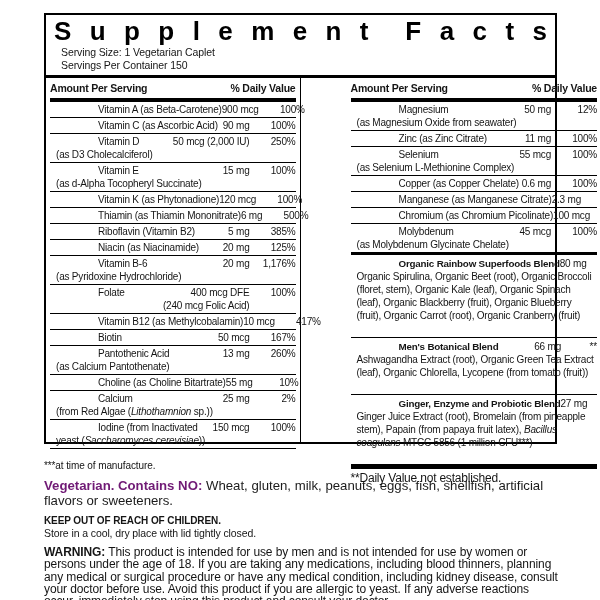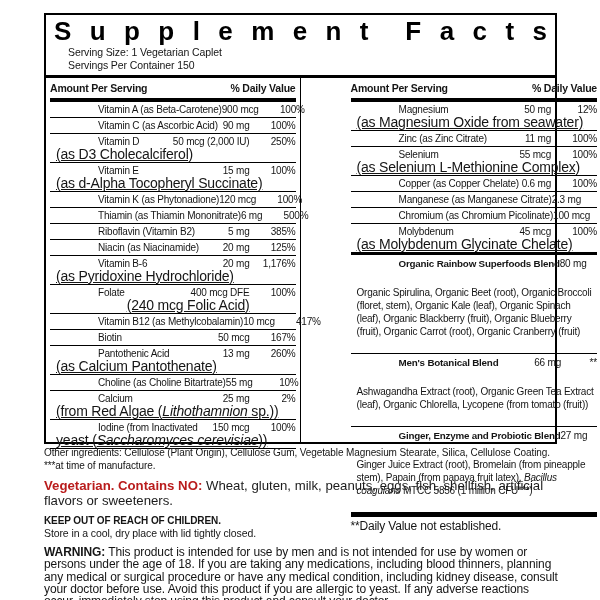--- a/index.html
+++ b/index.html
@@ -4,44 +4,44 @@
 <style>
   html,body{margin:0;padding:0;background:#fff;}
   .page{position:relative;width:600px;height:600px;background:#ffffff;
         font-family:"Liberation Sans",sans-serif;color:#151515;overflow:hidden;}
 
   
   .facts-box{position:absolute;left:44px;top:13px;width:513px;height:431px;
              border:2px solid #000;box-sizing:border-box;display:flex;flex-direction:column;}
   .title{display:flex;justify-content:space-between;align-items:baseline;
          padding:2px 8px 1px;font-weight:bold;font-size:26px;line-height:28px;color:#000;}
-  .serv{font-size:10.5px;line-height:13px;padding:0 22px;letter-spacing:-0.1px;}
+  .serv{font-size:10.5px;line-height:13px;padding:0 15px;letter-spacing:-0.1px;}
   .bar3{height:3px;background:#000;flex:none;}
   .bar3.mt{margin-top:3px;}
   .bar4{height:4px;background:#000;flex:none;}
   .bar5{height:5px;background:#000;flex:none;}
   .cols{display:flex;flex:1;min-height:0;gap:46px;}
   .col{width:50%;box-sizing:border-box;padding:0 4px;display:flex;flex-direction:column;}
   .col.left{border-right:1.5px solid #000;}
   .colhead{display:flex;justify-content:space-between;font-weight:bold;
            font-size:10.5px;line-height:13px;padding:4px 0 3px;letter-spacing:-0.2px;}
   .row{border-bottom:1px solid #000;padding:1px 0 1px;}
   #right-rows .row:last-child{border-bottom:none;}
   .row-line{display:flex;align-items:baseline;}
   .r-name{flex:1 1 auto;font-size:10px;line-height:13px;letter-spacing:-0.2px;white-space:nowrap;margin-left:48px;}
   .r-amt{flex:none;font-size:10px;line-height:13px;white-space:nowrap;margin-right:6px;letter-spacing:-0.2px;}
   .r-dv{flex:none;width:40px;text-align:right;font-size:10px;line-height:13px;letter-spacing:-0.2px;}
-  .r-sub{font-size:14px;line-height:13px;padding-left:6px;letter-spacing:-0.2px;text-decoration:underline;}
+  .r-sub{font-size:10px;line-height:13px;padding-left:6px;letter-spacing:-0.2px;}
   .r-sub.right{text-align:right;padding-left:0;padding-right:46px;}
   .blend{border-bottom:1px solid #000;padding:2px 0 15px;}
   #blends .blend:last-child{border-bottom:none;}
   .blend .r-name{font-weight:bold;font-size:9.8px;}
   .blend .r-amt{font-weight:normal;}
   .blend .r-dv{width:30px;}
-  .blend-desc{font-size:10px;line-height:13px;padding-left:6px;letter-spacing:-0.2px;margin-top:16px;}
+  .blend-desc{font-size:10px;line-height:13px;padding-left:6px;letter-spacing:-0.2px;}
   .footnote{font-size:12px;line-height:13px;padding:3px 0 2px;letter-spacing:-0.2px;}
   .it{font-style:italic;}
 
   
   .footer{position:absolute;left:44px;top:447px;width:516px;}
   .other{font-size:10px;line-height:12.5px;margin:0;letter-spacing:-0.1px;}
   .veg{font-size:13.2px;line-height:14.5px;margin:7px 0 0;color:#1b1b1b;}
   .veg .green{font-weight:bold;}
   .keep{font-size:10px;font-weight:bold;margin:7px 0 0;letter-spacing:-0.1px;}
   .store{font-size:10.5px;margin:1px 0 4px;letter-spacing:-0.1px;}
@@ -294,25 +294,25 @@
             </div>
           </div>
         <div class="bar5"></div>
         <div class="footnote">**Daily Value not established.</div>
       </div>
     </div>
   </div>
 
   <div class="footer">
     <p class="other">
-      <span>Other ingredients: Cellulose (Plant Origin), Cellulose Gum, Vegetable Magnesium Stearate, Silica, Cellulose Coating.</span><br>
+      <br>
       <span>***at time of manufacture.</span>
     </p>
     <p class="veg">
-      <span class="green" id="veg-green" style="color: #b91c1c;">Vegetarian. Contains NO:</span><span> Wheat, gluten, milk, peanuts, eggs, fish, shellfish, artificial flavors or sweeteners.</span>
+      <span class="green" id="veg-green" style="color: #701a75;">Vegetarian. Contains NO:</span><span> Wheat, gluten, milk, peanuts, eggs, fish, shellfish, artificial flavors or sweeteners.</span>
     </p>
     <p class="keep">KEEP OUT OF REACH OF CHILDREN.</p>
     <p class="store">Store in a cool, dry place with lid tightly closed.</p>
     <p class="warning">
       <span class="b">WARNING:</span><span> This product is intended for use by men and is not intended for use by women or persons under the age of 18. If you are taking any medications, including blood thinners, planning any medical or surgical procedure or have any medical condition, including kidney disease, consult your doctor before use. Avoid this product if you are allergic to yeast. If any adverse reactions occur, immediately stop using this product and consult your doctor.</span>
     </p>
   </div>
 
 </div>
 

